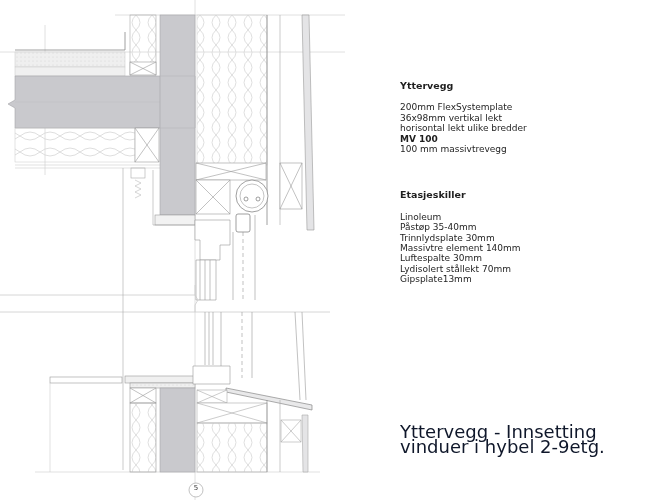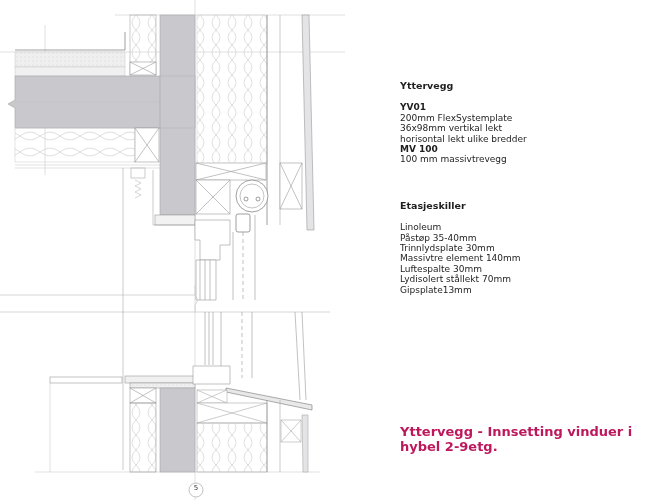--- a/index.html
+++ b/index.html
@@ -2,21 +2,21 @@
 <html><head>
 <meta charset="utf-8">
 <style>
   html, body { margin:0; padding:0; background:#ffffff; }
   body { width:658px; height:500px; position:relative; overflow:hidden; font-family:"DejaVu Sans", sans-serif; color:#1e1e1e; }
   #drawing { position:absolute; left:0; top:0; width:390px; height:500px; }
   #notes { position:absolute; left:400px; top:64px; width:250px; font-size:9px; line-height:10.4px;margin-top:17px; }
   .h { font-weight:bold; font-size:9.5px; }
   .sp { height:11px; }
   .code { font-weight:bold; }
-  #title { position:absolute; left:400px; top:424px; width:258px; font-weight:bold; font-size:13px; line-height:15px; color:#be185d; }
+  #title { position:absolute; left:400px; top:424px; width:258px; font-weight:normal; font-size:18px; line-height:15px; color:#0f172a; }
 </style>
 </head>
 <body>
 
 <svg id="drawing" viewBox="0 0 390 500" xmlns="http://www.w3.org/2000/svg">
   <defs>
     <pattern id="insul" width="40" height="16" patternUnits="userSpaceOnUse">
       <path d="M0 8 Q10 0 20 8 T40 8" fill="none" stroke="#d6d6d6" stroke-width="0.8"></path>
       <path d="M0 8 Q10 16 20 8 T40 8" fill="none" stroke="#d6d6d6" stroke-width="0.8"></path>
     </pattern>
@@ -159,21 +159,20 @@
   <g>
     <circle cx="196" cy="490" r="7" fill="#fff" stroke="#999" stroke-width="0.6"></circle>
   </g>
 </svg>
 <div style="position:absolute;left:192px;top:484px;width:8px;font-size:7px;text-align:center;color:#333;">5</div>
 
 <div id="notes">
   <div class="h">Yttervegg</div>
   <div class="sp"></div>
   <div>
-    <div class="code">YV01</div>
     <div>200mm FlexSystemplate</div>
     <div>36x98mm vertikal lekt</div>
     <div>horisontal lekt ulike bredder</div>
   </div>
   <div>
     <div class="code">MV 100</div>
     <div>100 mm massivtrevegg</div>
   </div>
   <div style="height:36px"></div>
   <div class="h">Etasjeskiller</div>

